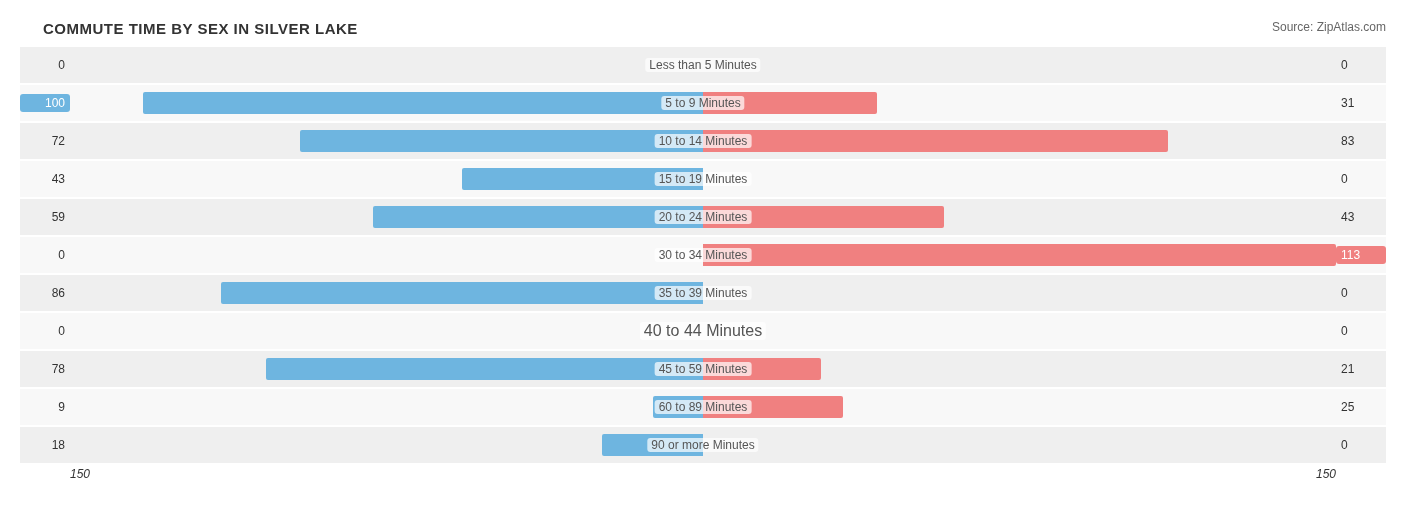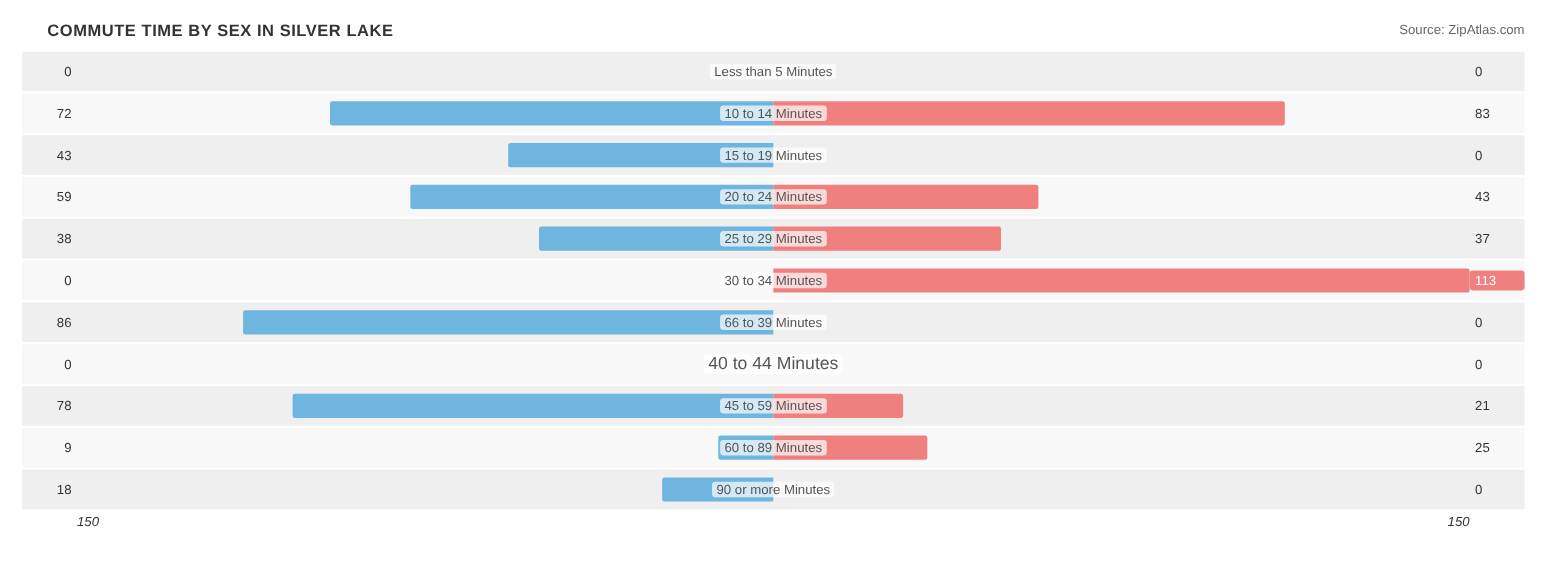--- a/index.html
+++ b/index.html
@@ -137,20 +137,39 @@
         </div>
         <div class="female-section">
           <div class="bar-female" style="width:0%; min-width:0px;">
           </div>
         </div>
       </div>
     </div>
     <div class="right-val">0</div>
   </div>
       <div class="row">
+    <div class="left-val" style="background: rgb(110, 181, 224); color: rgb(255, 255, 255); border-radius: 3px; padding: 2px 5px;">100</div>
+    <div class="bars-wrapper" style="position:relative;">
+      <div class="bars-row">
+        <div class="male-section">
+          <div class="bar-male" style="width:88.49557522123894%; min-width:2px;">
+          </div>
+        </div>
+        <div style="position:absolute;left:50%;transform:translateX(-50%);font-size:12px;color:#555;white-space:nowrap;z-index:10;pointer-events:none;background:rgba(255,255,255,0.7);padding:0 4px;border-radius:3px;">
+          5 to 9 Minutes
+        </div>
+        <div class="female-section">
+          <div class="bar-female" style="width:27.43362831858407%; min-width:2px;">
+          </div>
+        </div>
+      </div>
+    </div>
+    <div class="right-val">31</div>
+  </div>
+      <div class="row">
     <div class="left-val">72</div>
     <div class="bars-wrapper" style="position:relative;">
       <div class="bars-row">
         <div class="male-section">
           <div class="bar-male" style="width:63.716814159292035%; min-width:2px;">
           </div>
         </div>
         <div style="position:absolute;left:50%;transform:translateX(-50%);font-size:12px;color:#555;white-space:nowrap;z-index:10;pointer-events:none;background:rgba(255,255,255,0.7);padding:0 4px;border-radius:3px;">
           10 to 14 Minutes
         </div>
@@ -194,39 +213,20 @@
         </div>
         <div class="female-section">
           <div class="bar-female" style="width:38.05309734513274%; min-width:2px;">
           </div>
         </div>
       </div>
     </div>
     <div class="right-val">43</div>
   </div>
       <div class="row">
-    <div class="left-val">38</div>
-    <div class="bars-wrapper" style="position:relative;">
-      <div class="bars-row">
-        <div class="male-section">
-          <div class="bar-male" style="width:33.6283185840708%; min-width:2px;">
-          </div>
-        </div>
-        <div style="position:absolute;left:50%;transform:translateX(-50%);font-size:12px;color:#555;white-space:nowrap;z-index:10;pointer-events:none;background:rgba(255,255,255,0.7);padding:0 4px;border-radius:3px;">
-          25 to 29 Minutes
-        </div>
-        <div class="female-section">
-          <div class="bar-female" style="width:32.743362831858406%; min-width:2px;">
-          </div>
-        </div>
-      </div>
-    </div>
-    <div class="right-val">37</div>
-  </div>
-      <div class="row">
     <div class="left-val">0</div>
     <div class="bars-wrapper" style="position:relative;">
       <div class="bars-row">
         <div class="male-section">
           <div class="bar-male" style="width:0%; min-width:0px;">
           </div>
         </div>
         <div style="position:absolute;left:50%;transform:translateX(-50%);font-size:12px;color:#555;white-space:nowrap;z-index:10;pointer-events:none;background:rgba(255,255,255,0.7);padding:0 4px;border-radius:3px;">
           30 to 34 Minutes
         </div>
@@ -240,21 +240,21 @@
   </div>
       <div class="row">
     <div class="left-val">86</div>
     <div class="bars-wrapper" style="position:relative;">
       <div class="bars-row">
         <div class="male-section">
           <div class="bar-male" style="width:76.10619469026548%; min-width:2px;">
           </div>
         </div>
         <div style="position:absolute;left:50%;transform:translateX(-50%);font-size:12px;color:#555;white-space:nowrap;z-index:10;pointer-events:none;background:rgba(255,255,255,0.7);padding:0 4px;border-radius:3px;">
-          66 to 39 Minutes
+          35 to 39 Minutes
         </div>
         <div class="female-section">
           <div class="bar-female" style="width:0%; min-width:0px;">
           </div>
         </div>
       </div>
     </div>
     <div class="right-val">0</div>
   </div>
       <div class="row">

